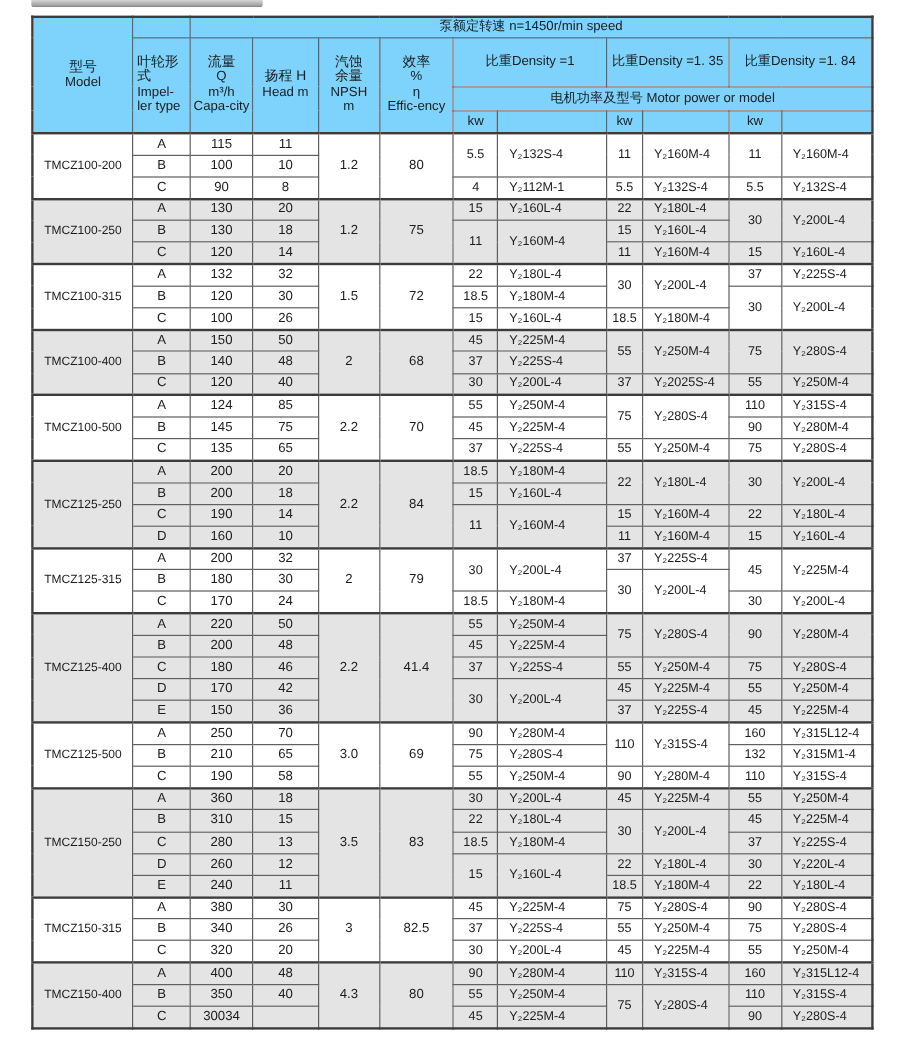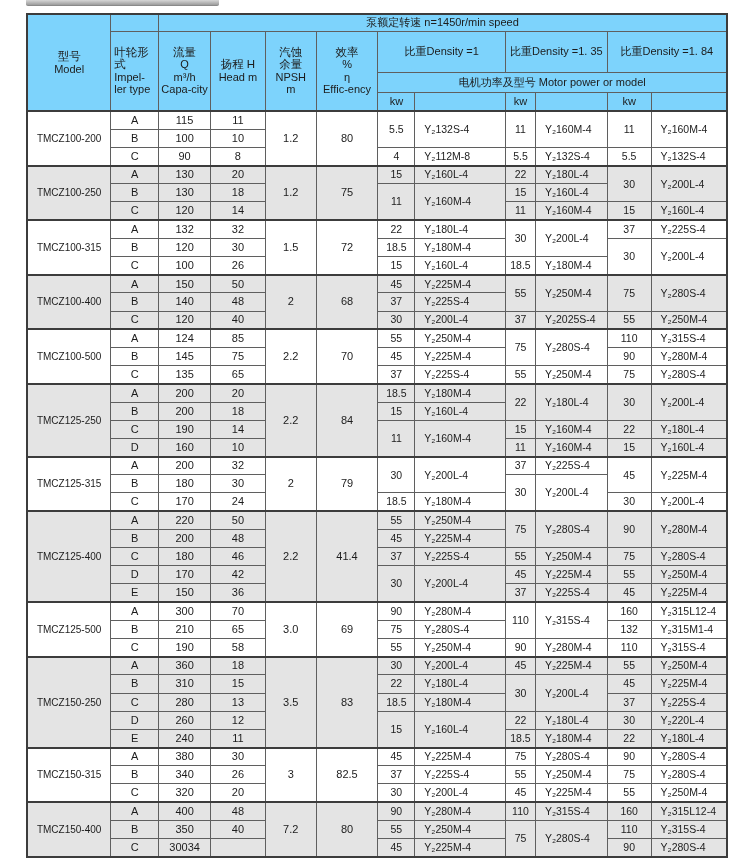--- a/index.html
+++ b/index.html
@@ -138,21 +138,21 @@
       <tr>
         <td>B</td>
         <td>100</td>
         <td>10</td>
       </tr>
       <tr>
         <td>C</td>
         <td>90</td>
         <td>8</td>
         <td class="kw">4</td>
-        <td class="motor">Y₂112M-8</td>
+        <td class="motor">Y₂112M-1</td>
         <td class="kw">5.5</td>
         <td class="motor">Y₂132S-4</td>
         <td class="kw">5.5</td>
         <td class="motor">Y₂132S-4</td>
       </tr>
       <tr class="shaded gs">
         <td rowspan="3" class="model-cell">TMCZ100-250</td>
         <td>A</td>
         <td>130</td>
         <td>20</td>
@@ -400,21 +400,21 @@
         <td>150</td>
         <td>36</td>
         <td class="kw">37</td>
         <td class="motor">Y₂225S-4</td>
         <td class="kw">45</td>
         <td class="motor">Y₂225M-4</td>
       </tr>
       <tr class="gs">
         <td rowspan="3" class="model-cell">TMCZ125-500</td>
         <td>A</td>
-        <td>300</td>
+        <td>250</td>
         <td>70</td>
         <td rowspan="3">3.0</td>
         <td rowspan="3">69</td>
         <td class="kw">90</td>
         <td class="motor">Y₂280M-4</td>
         <td rowspan="2" class="kw">110</td>
         <td rowspan="2" class="motor">Y₂315S-4</td>
         <td class="kw">160</td>
         <td class="motor">Y₂315L12-4</td>
       </tr>
@@ -526,21 +526,21 @@
         <td class="kw">45</td>
         <td class="motor">Y₂225M-4</td>
         <td class="kw">55</td>
         <td class="motor">Y₂250M-4</td>
       </tr>
       <tr class="shaded gs">
         <td rowspan="3" class="model-cell">TMCZ150-400</td>
         <td>A</td>
         <td>400</td>
         <td>48</td>
-        <td rowspan="3">7.2</td>
+        <td rowspan="3">4.3</td>
         <td rowspan="3">80</td>
         <td class="kw">90</td>
         <td class="motor">Y₂280M-4</td>
         <td class="kw">110</td>
         <td class="motor">Y₂315S-4</td>
         <td class="kw">160</td>
         <td class="motor">Y₂315L12-4</td>
       </tr>
       <tr class="shaded">
         <td>B</td>

